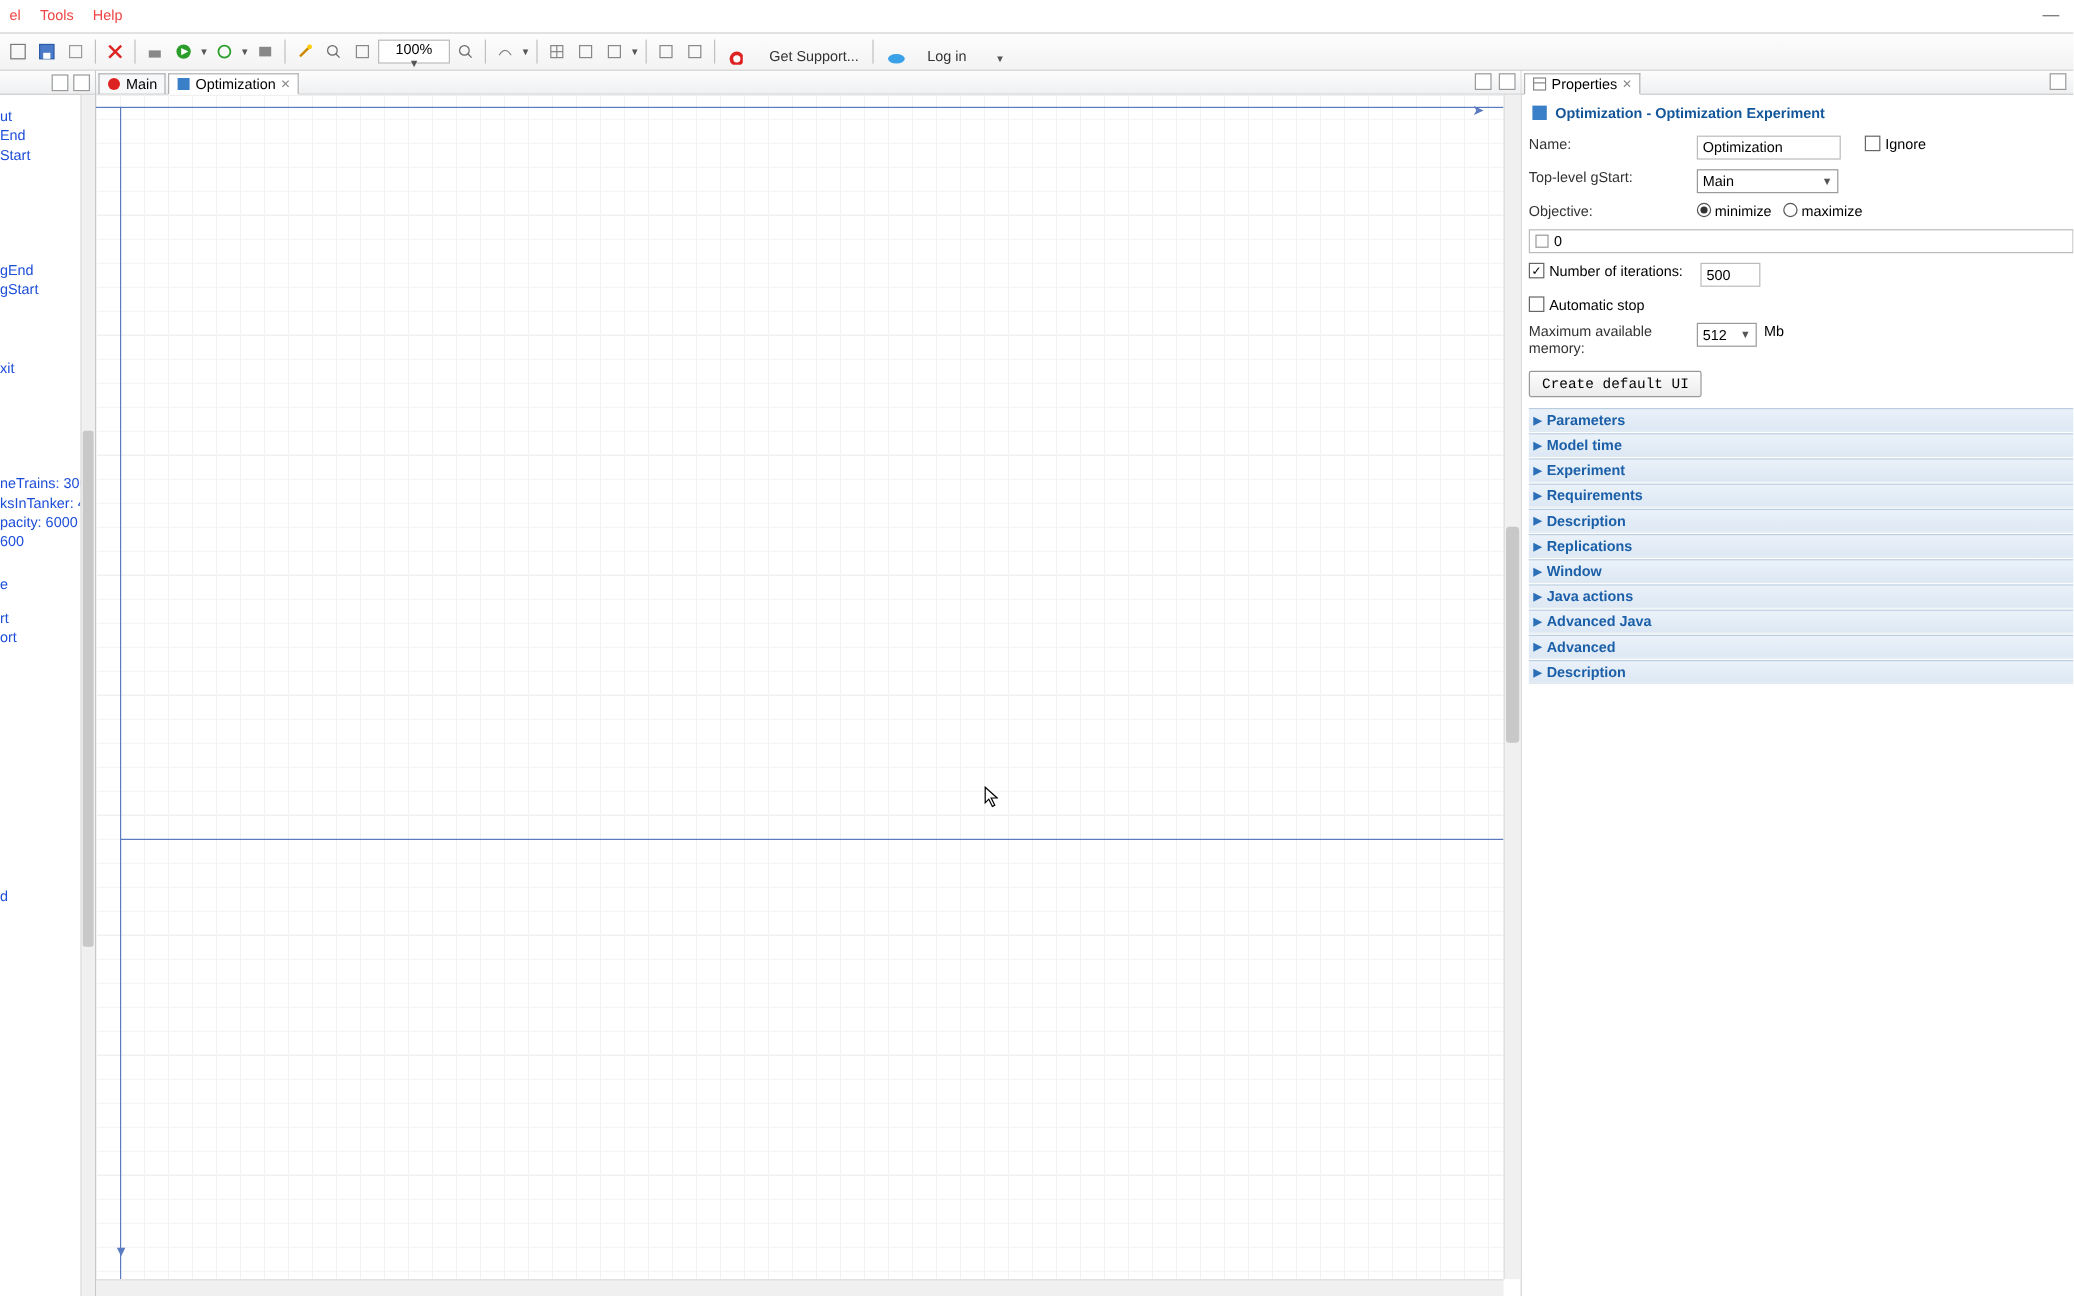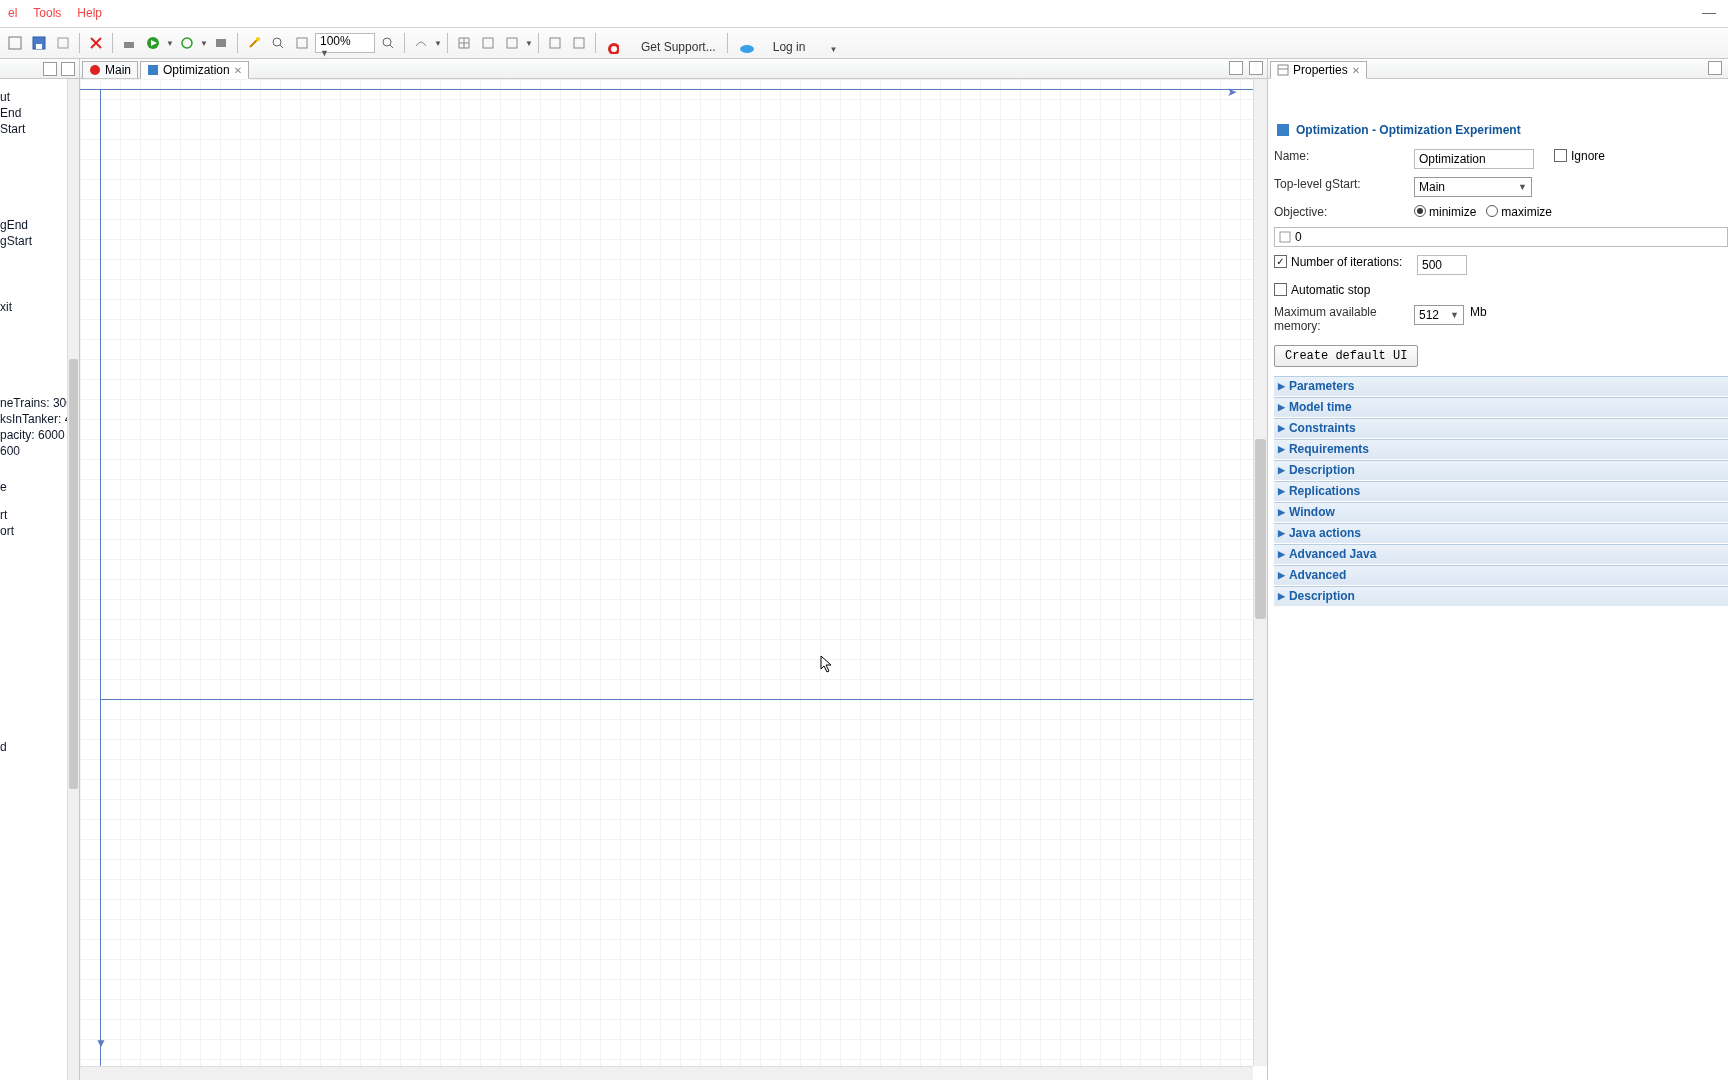--- a/index.html
+++ b/index.html
@@ -7,31 +7,31 @@
 
 
 .menubar { height: 27px; display: flex; align-items: center; padding-left: 0; border-bottom: 1px solid transparent; }
 .menubar span { padding: 4px 8px; color: #ef4444; cursor: default; }
 
 
 .toolbar { height: 32px; background: linear-gradient(#fdfdfd,#f3f3f3); border-top: 1px solid #d0d0d0; border-bottom: 1px solid #c8c8c8; display: flex; align-items: center; padding: 0 4px; gap: 2px; }
 .tbtn { width: 22px; height: 22px; display: flex; align-items: center; justify-content: center; border: 1px solid transparent; border-radius: 2px; cursor: default; }
 .tsep { width: 1px; height: 20px; background: #c0c0c0; margin: 0 3px; }
 .dropdown-arrow { width: 8px; display:flex; align-items:center; justify-content:center; color:#555; font-size:8px; }
-.zoom-combo { width: 60px; height: 20px; border: 1px solid #bbb; background:#fff; display:flex; padding:0 4px; justify-content:space-between;flex-direction:column; }
+.zoom-combo { width: 60px; height: 20px; border: 1px solid #bbb; background:#fff; display:flex; align-items:center; padding:0 4px; justify-content:space-between;flex-direction:column; }
 .link-btn { display:flex; align-items:flex-end; gap:18px; padding:0 6px; height:22px; color:#333; }
 
 
 .workspace { position:absolute; top:59px; left:0; right:0; bottom:0; display:flex; }
 
 
 .left-pane { width: 80px; position:relative; border-right:1px solid #c8c8c8; }
 .left-pane-header { height: 20px; border-bottom:1px solid #c8c8c8; background:linear-gradient(#fdfdfd,#eef0f2); display:flex; justify-content:flex-end; align-items:center; gap:4px; padding-right:4px;}
 .mini-icon { width:14px; height:14px; border:1px solid #999; background:#fff; }
-.left-content { position:absolute; top:20px; left:0; right:12px; bottom:0; overflow:hidden; color:#0f172a; }
+.left-content { position:absolute; top:20px; left:0; right:12px; bottom:0; overflow:hidden; color:#1d4ed8; }
 .left-content div { white-space:nowrap; padding:1px 0 1px 0; }
 .left-scroll { position:absolute; right:0; top:20px; bottom:0; width:12px; background:#f0f0f0; border-left:1px solid #ddd; }
 .left-scroll-thumb { position:absolute; left:1px; right:1px; background:#c8c8c8; border-radius:2px; }
 
 
 .center-pane { flex: 1; display:flex; flex-direction:column; border-right:1px solid #c8c8c8; }
 .tabrow { height: 20px; background:linear-gradient(#fdfdfd,#eef0f2); border-bottom:1px solid #c8c8c8; display:flex; align-items:flex-end; position:relative; }
 .tab { height:18px; background:#fff; border:1px solid #b0b0b0; border-bottom:1px solid #fff; margin-left:2px; display:flex; align-items:center; padding:0 6px; gap:4px; position:relative; top:1px;}
 .tab.inactive { background:#f6f8fa; border-bottom:1px solid #c8c8c8; }
 .tab-icon { width:12px; height:12px; }
@@ -55,21 +55,21 @@
 .origin-h2 { position:absolute; left:20px; top:620px; right:0; height:1px; background:#5a7bbf; }
 .arrow-r { position:absolute; right:16px; top:6px; color:#5a7bbf; }
 .arrow-d { position:absolute; left:15px; bottom:16px; color:#5a7bbf; }
 
 
 .cursor { position:absolute; left:740px; top:576px; width:12px; height:18px; color:#000; pointer-events:none;}
 
 
 .right-pane { width: 460px; display:flex; flex-direction:column; }
 .right-tabrow { height:20px; background:linear-gradient(#fdfdfd,#eef0f2); border-bottom:1px solid #c8c8c8; display:flex; align-items:flex-end; }
-.right-content { flex:1; overflow:auto; padding:14px 0 0 6px;margin-top:26px; }
+.right-content { flex:1; overflow:auto; padding:4px 0 0 6px; }
 .prop-title { color:#125699; font-weight:bold; font-size:13px; display:flex; align-items:center; gap:6px; padding:4px 2px 8px 2px; }
 .form-row { display:flex; align-items:flex-start; padding:4px 0; }
 .form-label { width:140px; color:#333; }
 .text-input { border:1px solid #bbb; height:20px; padding:0 4px; background:#fff; }
 .select { border:1px solid #999; height:20px; background:#fff; display:flex; align-items:center; justify-content:space-between; padding:0 4px; }
 .select .caret { font-size:9px; color:#555; }
 .chk { width:13px; height:13px; border:1px solid #666; margin-right:4px; display:inline-flex; align-items:center; justify-content:center; font-size:10px; background:#fff; }
 .radio { width:12px; height:12px; border:1px solid #555; border-radius:50%; margin-right:3px; display:inline-flex; align-items:center; justify-content:center; }
 .radio.checked::after { content:""; width:6px; height:6px; background:#333; border-radius:50%; }
 .btn { border:1px solid #999; background:linear-gradient(#fdfdfd,#ececec); padding:3px 10px; border-radius:2px;font-family:Liberation Mono, monospace; }
@@ -378,21 +378,21 @@
       <div class="section">
           <span class="tri">▶</span>
           <span>Parameters</span>
         </div>
       <div class="section">
           <span class="tri">▶</span>
           <span>Model time</span>
         </div>
       <div class="section">
           <span class="tri">▶</span>
-          <span>Constraints</span>
+          <span>Experiment</span>
         </div>
       <div class="section">
           <span class="tri">▶</span>
           <span>Requirements</span>
         </div>
       <div class="section">
           <span class="tri">▶</span>
           <span>Description</span>
         </div>
       <div class="section">

